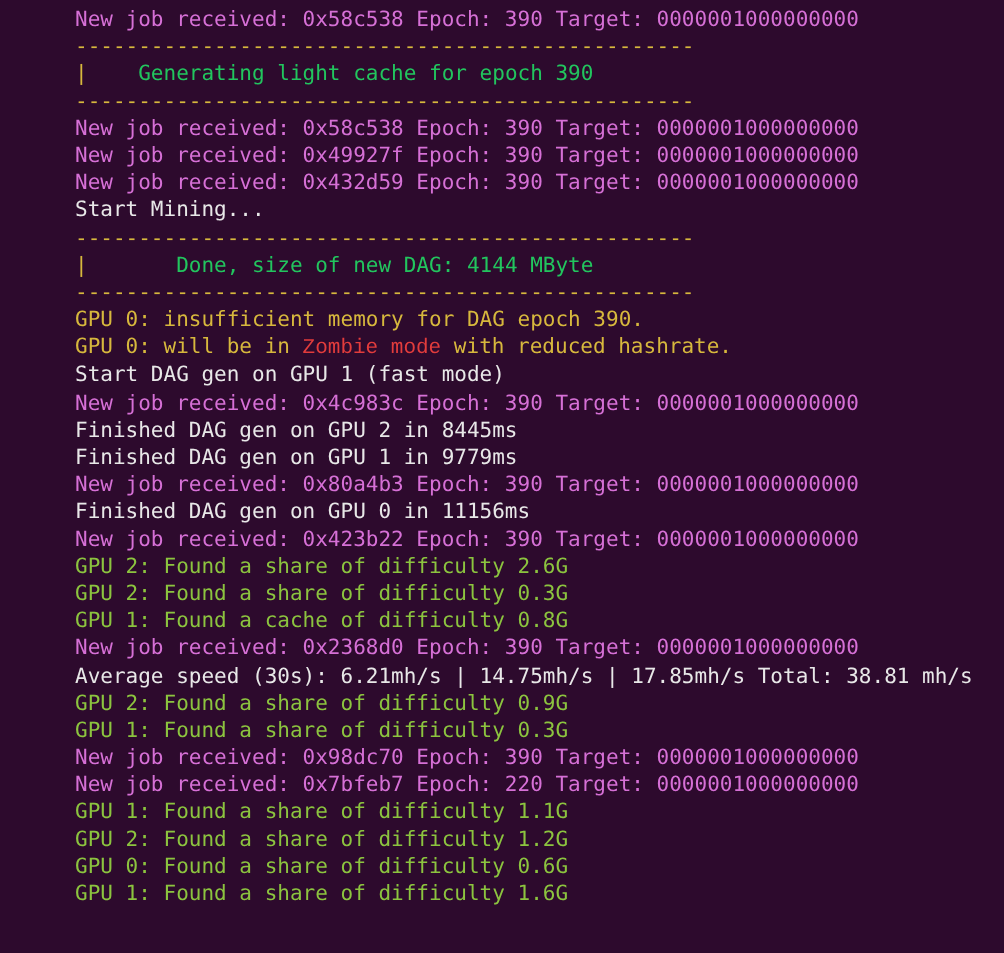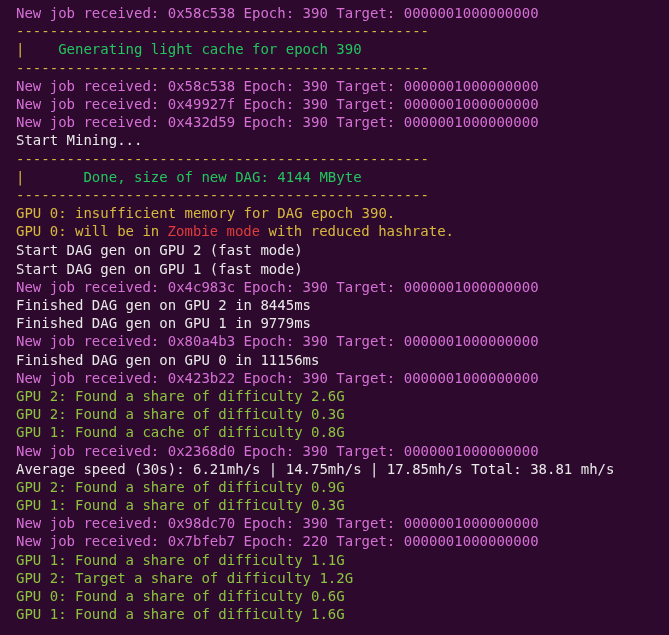--- a/index.html
+++ b/index.html
@@ -12,21 +12,22 @@
       font-family: 'DejaVu Sans Mono', 'Consolas', 'Monaco', monospace;
       font-size: 14px;
       line-height: 1.3;
       padding: 4px 0;
       width: 669px;
       height: 635px;
       overflow: hidden;
     }
     .line {
       white-space: pre;
-      padding: 0 16px;
+      padding: 0 4px;
+      margin-left: 46px;
     }
     .magenta { color: #d670d6; }
     .yellow { color: #d7b83d; }
     .cyan { color: #22c55e; }
     .white { color: #e8e8e8; }
     .green { color: #8cc43f; }
     .red { color: #e23c3c; font-family: Liberation Mono, monospace; }
   </style>
 </head>
 <body>
@@ -38,34 +39,33 @@
     <div class="line"><span class="yellow">-------------------------------------------------</span></div>
     <div class="line"><span class="magenta">New job received: 0x58c538 Epoch: 390 Target: 0000001000000000</span></div>
     <div class="line"><span class="magenta">New job received: 0x49927f Epoch: 390 Target: 0000001000000000</span></div>
     <div class="line"><span class="magenta">New job received: 0x432d59 Epoch: 390 Target: 0000001000000000</span></div>
     <div class="line"><span class="white">Start Mining...</span></div>
     <div class="line"><span class="yellow">-------------------------------------------------</span></div>
     <div class="line"><span class="yellow">|</span><span class="cyan">       Done, size of new DAG: 4144 MByte</span></div>
     <div class="line"><span class="yellow">-------------------------------------------------</span></div>
     <div class="line"><span class="yellow">GPU 0: insufficient memory for DAG epoch 390.</span></div>
     <div class="line"><span class="yellow">GPU 0: will be in </span><span class="red">Zombie mode</span><span class="yellow"> with reduced hashrate.</span></div>
-    <div class="line"><span class="white">Start DAG gen on GPU 2 (fast mode)</span></div>
     <div class="line"><span class="white">Start DAG gen on GPU 1 (fast mode)</span></div>
     <div class="line"><span class="magenta">New job received: 0x4c983c Epoch: 390 Target: 0000001000000000</span></div>
     <div class="line"><span class="white">Finished DAG gen on GPU 2 in 8445ms</span></div>
     <div class="line"><span class="white">Finished DAG gen on GPU 1 in 9779ms</span></div>
     <div class="line"><span class="magenta">New job received: 0x80a4b3 Epoch: 390 Target: 0000001000000000</span></div>
     <div class="line"><span class="white">Finished DAG gen on GPU 0 in 11156ms</span></div>
     <div class="line"><span class="magenta">New job received: 0x423b22 Epoch: 390 Target: 0000001000000000</span></div>
     <div class="line"><span class="green">GPU 2: Found a share of difficulty 2.6G</span></div>
     <div class="line"><span class="green">GPU 2: Found a share of difficulty 0.3G</span></div>
     <div class="line"><span class="green">GPU 1: Found a cache of difficulty 0.8G</span></div>
     <div class="line"><span class="magenta">New job received: 0x2368d0 Epoch: 390 Target: 0000001000000000</span></div>
     <div class="line"><span class="white">Average speed (30s): 6.21mh/s | 14.75mh/s | 17.85mh/s Total: 38.81 mh/s</span></div>
     <div class="line"><span class="green">GPU 2: Found a share of difficulty 0.9G</span></div>
     <div class="line"><span class="green">GPU 1: Found a share of difficulty 0.3G</span></div>
     <div class="line"><span class="magenta">New job received: 0x98dc70 Epoch: 390 Target: 0000001000000000</span></div>
     <div class="line"><span class="magenta">New job received: 0x7bfeb7 Epoch: 220 Target: 0000001000000000</span></div>
     <div class="line"><span class="green">GPU 1: Found a share of difficulty 1.1G</span></div>
-    <div class="line"><span class="green">GPU 2: Target a share of difficulty 1.2G</span></div>
+    <div class="line"><span class="green">GPU 2: Found a share of difficulty 1.2G</span></div>
     <div class="line"><span class="green">GPU 0: Found a share of difficulty 0.6G</span></div>
     <div class="line"><span class="green">GPU 1: Found a share of difficulty 1.6G</span></div>
   </div>
 
 </body></html>

